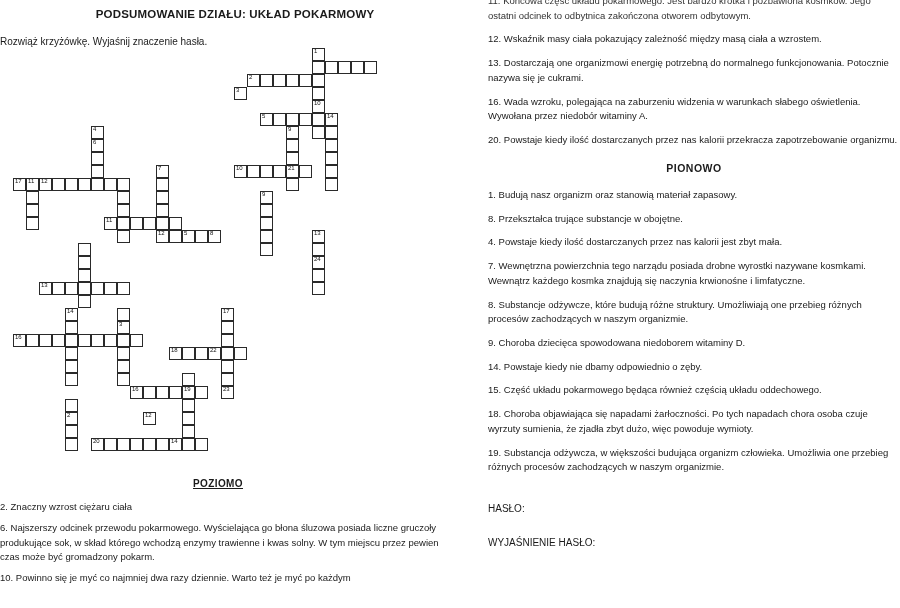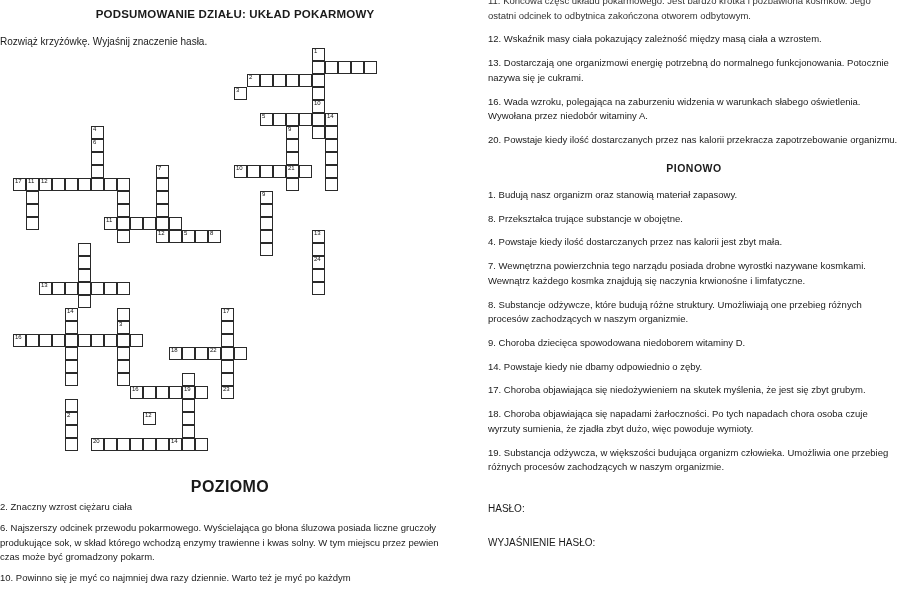--- a/index.html
+++ b/index.html
@@ -34,22 +34,22 @@
     position:absolute;
     box-sizing:border-box;
     border:1px solid #2a2a2a;
     background:#fff;
   }
   .cell .num{
     position:absolute;left:1px;top:-1px;
     font-size:6px;line-height:7px;color:#111;
   }
   .poziomo{
-    position:absolute;left:150px;top:478px;width:160px;text-align:center;
-    font-size:16px;font-weight:bold;letter-spacing:.4px;
+    position:absolute;left:138px;top:478px;width:160px;text-align:center;
+    font-size:10px;font-weight:bold;letter-spacing:.4px;text-decoration:underline;
   }
   .bottom-clues{
     position:absolute;left:0px;top:500px;width:455px;
     font-size:9.5px;line-height:1.5;
   }
   .bottom-clues p{margin:0 0 7px 0;}
 
   
   .right{
     position:absolute;left:488px;top:0;width:412px;height:608px;
@@ -320,21 +320,21 @@
 
       <div class="section-head">PIONOWO</div>
 
       <p>1. Budują nasz organizm oraz stanowią materiał zapasowy.</p>
       <p>8. Przekształca trujące substancje w obojętne.</p>
       <p>4. Powstaje kiedy ilość dostarczanych przez nas kalorii jest zbyt mała.</p>
       <p>7. Wewnętrzna powierzchnia tego narządu posiada drobne wyrostki nazywane kosmkami. Wewnątrz każdego kosmka znajdują się naczynia krwionośne i limfatyczne.</p>
       <p>8. Substancje odżywcze, które budują różne struktury. Umożliwiają one przebieg różnych procesów zachodzących w naszym organizmie.</p>
       <p>9. Choroba dziecięca spowodowana niedoborem witaminy D.</p>
       <p>14. Powstaje kiedy nie dbamy odpowiednio o zęby.</p>
-      <p>17. Choroba objawiająca się niedożywieniem na skutek myślenia, że jest się zbyt grubym.</p>
+      <p>15. Część układu pokarmowego będąca również częścią układu oddechowego.</p>
       <p>18. Choroba objawiająca się napadami żarłoczności. Po tych napadach chora osoba czuje wyrzuty sumienia, że zjadła zbyt dużo, więc powoduje wymioty.</p>
       <p>19. Substancja odżywcza, w większości budująca organizm człowieka. Umożliwia one przebieg różnych procesów zachodzących w naszym organizmie.</p>
 
       <div class="haslo">
         <div>HASŁO:</div>
         <div>WYJAŚNIENIE HASŁO:</div>
       </div>
     </div>
   </div>
 

